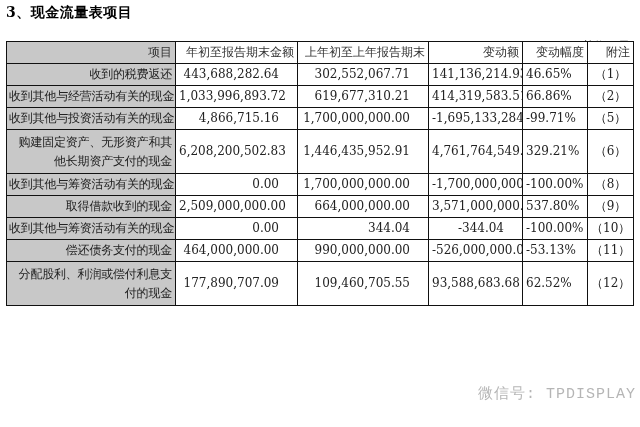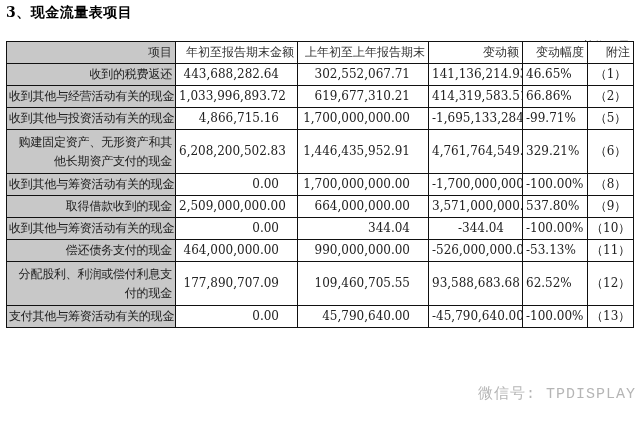--- a/index.html
+++ b/index.html
@@ -112,24 +112,16 @@
       <td class="note">（11）</td>
     </tr>
     <tr class="tall">
       <td class="item two">分配股利、利润或偿付利息支付的现金</td>
       <td class="num">177,890,707.09</td>
       <td class="num">109,460,705.55</td>
       <td class="num">93,588,683.68</td>
       <td class="num">62.52%</td>
       <td class="note">（12）</td>
     </tr>
-    <tr>
-      <td class="item">支付其他与筹资活动有关的现金</td>
-      <td class="num">0.00</td>
-      <td class="num">45,790,640.00</td>
-      <td class="num">-45,790,640.00</td>
-      <td class="num">-100.00%</td>
-      <td class="note">（13）</td>
-    </tr>
   </tbody>
 </table>
 
 <div class="watermark">微信号: TPDISPLAY</div>
 
 </body></html>

